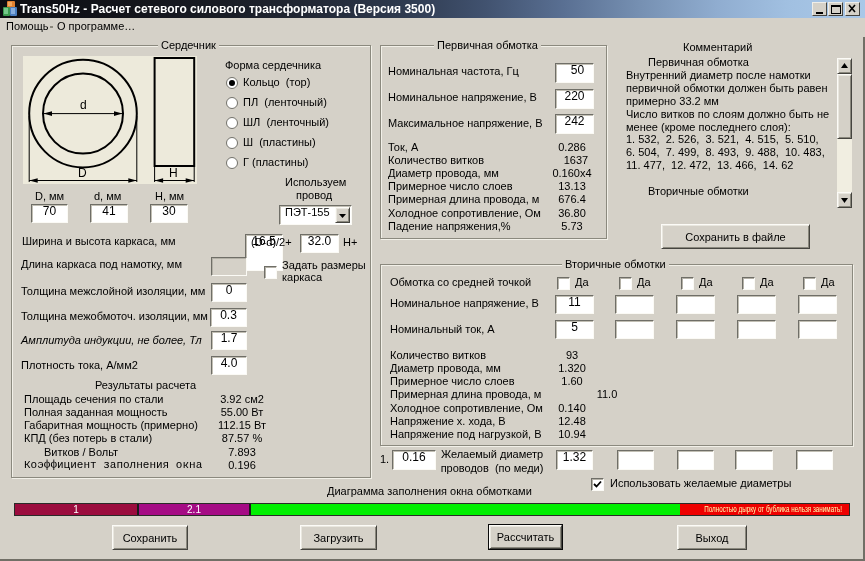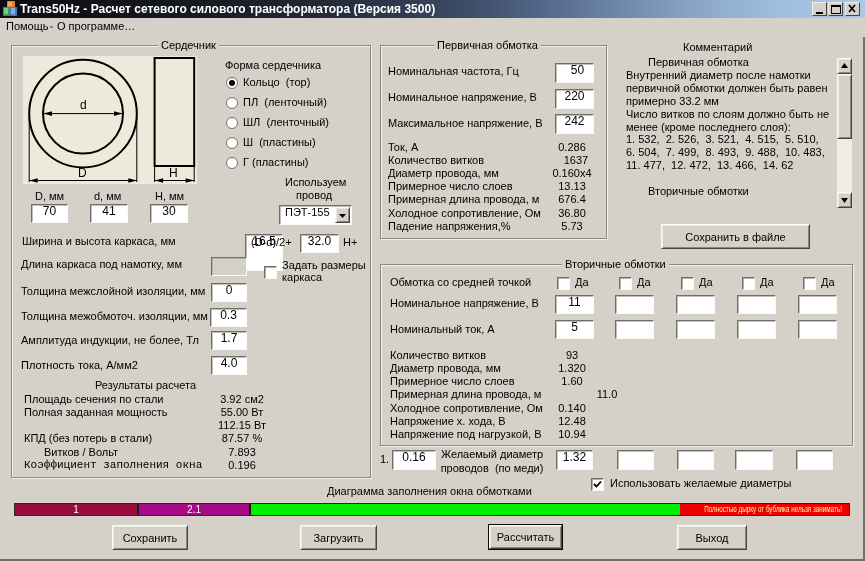--- a/index.html
+++ b/index.html
@@ -120,31 +120,32 @@
 <div class="ab dfld" style="left:211px;top:257px;width:36px;height:19px;"></div>
 <div class="ab cb" style="left:264px;top:266px;"></div>
 <div class="ab" style="left:282px;top:259px;">Задать размеры<br>каркаса</div>
 
 <div class="ab" style="left:21px;top:285px;">Толщина межслойной изоляции, мм</div>
 <div class="ab fld" style="left:211px;top:283px;width:36px;height:19px;">0</div>
 
 <div class="ab" style="left:21px;top:310px;">Толщина межобмоточ. изоляции, мм</div>
 <div class="ab fld" style="left:210px;top:308px;width:37px;height:19px;">0.3</div>
 
-<div class="ab" style="left:21px;top:334px;">Амплитуда индукции, не более, Тл</div>
+<div class="ab" style="left:21px;top:334px;font-style:italic;">Амплитуда индукции, не более, Тл</div>
 <div class="ab fld" style="left:211px;top:331px;width:36px;height:19px;">1.7</div>
 
 <div class="ab" style="left:21px;top:359px;">Плотность тока, А/мм2</div>
 <div class="ab fld" style="left:211px;top:356px;width:36px;height:19px;">4.0</div>
 
 <div class="ab" style="left:95px;top:379px;">Результаты расчета</div>
 <div class="ab" style="left:24px;top:393px;">Площадь сечения по стали</div>
     <div class="ab vc" style="left:192px;top:393px;width:100px;">3.92 см2</div>
 <div class="ab" style="left:24px;top:406px;">Полная заданная мощность</div>
     <div class="ab vc" style="left:192px;top:406px;width:100px;">55.00 Вт</div>
+<div class="ab" style="left:24px;top:419px;">Габаритная мощность (примерно)</div>
     <div class="ab vc" style="left:192px;top:419px;width:100px;">112.15 Вт</div>
 <div class="ab" style="left:24px;top:432px;">КПД (без потерь в стали)</div>
     <div class="ab vc" style="left:192px;top:432px;width:100px;">87.57 %</div>
 <div class="ab" style="left:24px;top:446px;padding-left:20px;">Витков / Вольт</div>
     <div class="ab vc" style="left:192px;top:446px;width:100px;">7.893</div>
 <div class="ab" style="left:24px;top:459px;font-family:Liberation Mono, monospace;">Коэффициент заполнения окна</div>
     <div class="ab vc" style="left:192px;top:459px;width:100px;">0.196</div>
 
 <div class="ab grp" style="left:380px;top:45px;width:225px;height:192px;"></div>
 <div class="ab cap" style="left:434px;top:39px;">Первичная обмотка</div>

